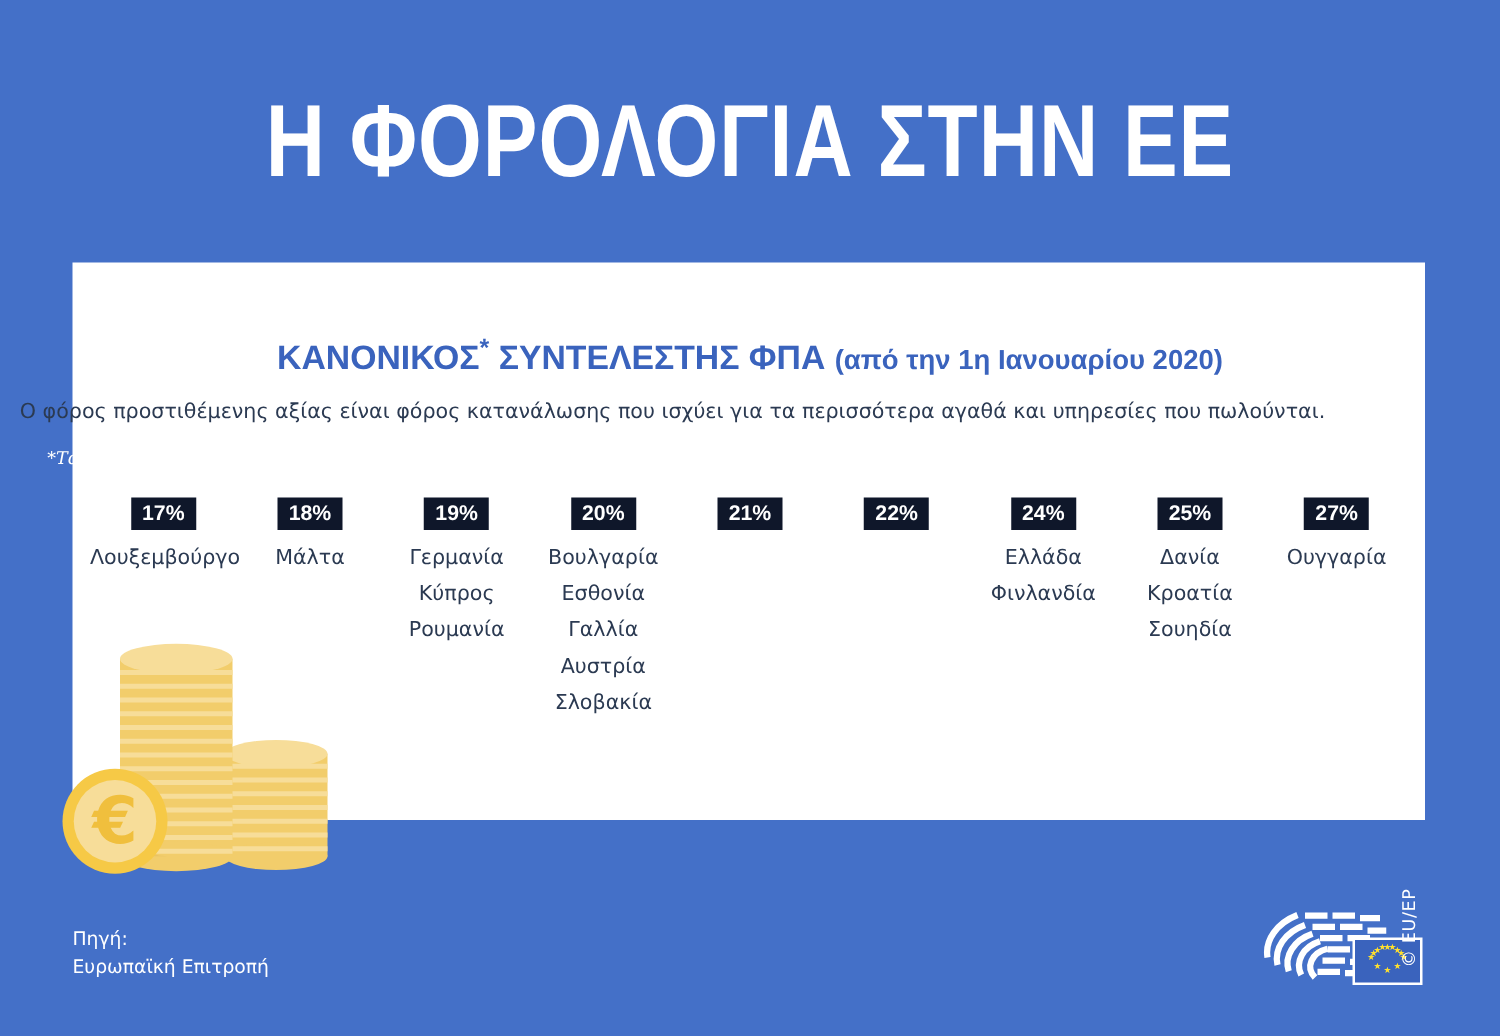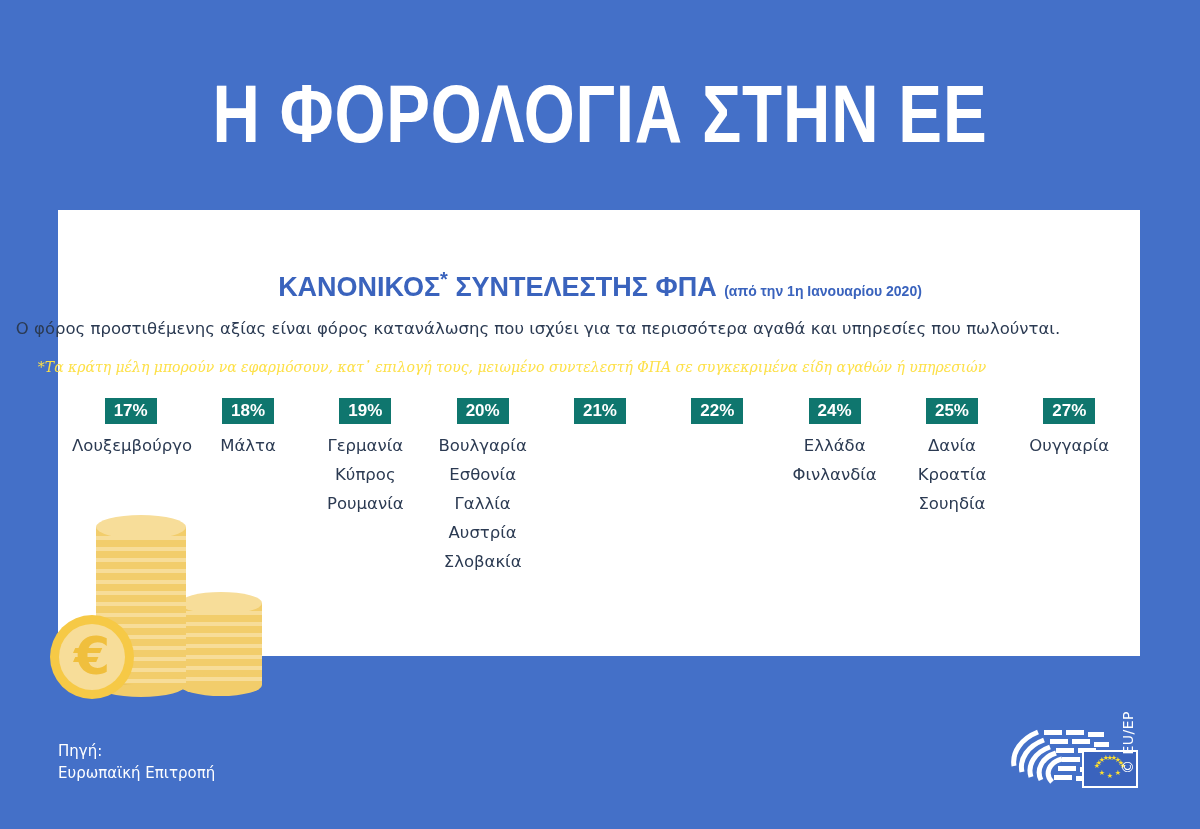--- a/index.html
+++ b/index.html
@@ -52,21 +52,21 @@
     text-align: center;
     color: #3a63bd;
     font-family: "Liberation Sans", sans-serif;
     font-weight: bold;
     font-size: 27px;
     line-height: 34px;
     white-space: nowrap;
   }
   .subtitle .star { font-size: 20px; vertical-align: super; }
   .subtitle .paren {
-    font-size: 14px;
+    font-size: 22px;
     font-weight: bold;
   }
 
   .lede {
     position: absolute;
     top: 317px;
     left: 0;
     width: 1076px;
     text-align: center;
     color: #2b3a52;
@@ -75,21 +75,21 @@
     line-height: 24px;
     white-space: nowrap;
   }
 
   .footnote {
     position: absolute;
     top: 357px;
     left: 0;
     width: 1024px;
     text-align: center;
-    color: #fde047;
+    color: #ffffff;
     font-family: "DejaVu Serif", serif;
     font-style: italic;
     font-size: 14px;
     line-height: 20px;
     white-space: nowrap;
   }
 
   
   .rates {
     position: absolute;
@@ -99,21 +99,21 @@
     display: flex;
     align-items: flex-start;
   }
   .rate-col {
     flex: 1 1 0;
     text-align: center;
     min-width: 0;
   }
   .badge {
     display: inline-block;
-    background: #0f766e;
+    background: #0f172a;
     color: #ffffff;
     font-family: "Liberation Sans", sans-serif;
     font-weight: bold;
     font-size: 17px;
     line-height: 26px;
     padding: 0 9px;
     letter-spacing: 0px;
   }
   .countries {
     margin-top: 7px;

